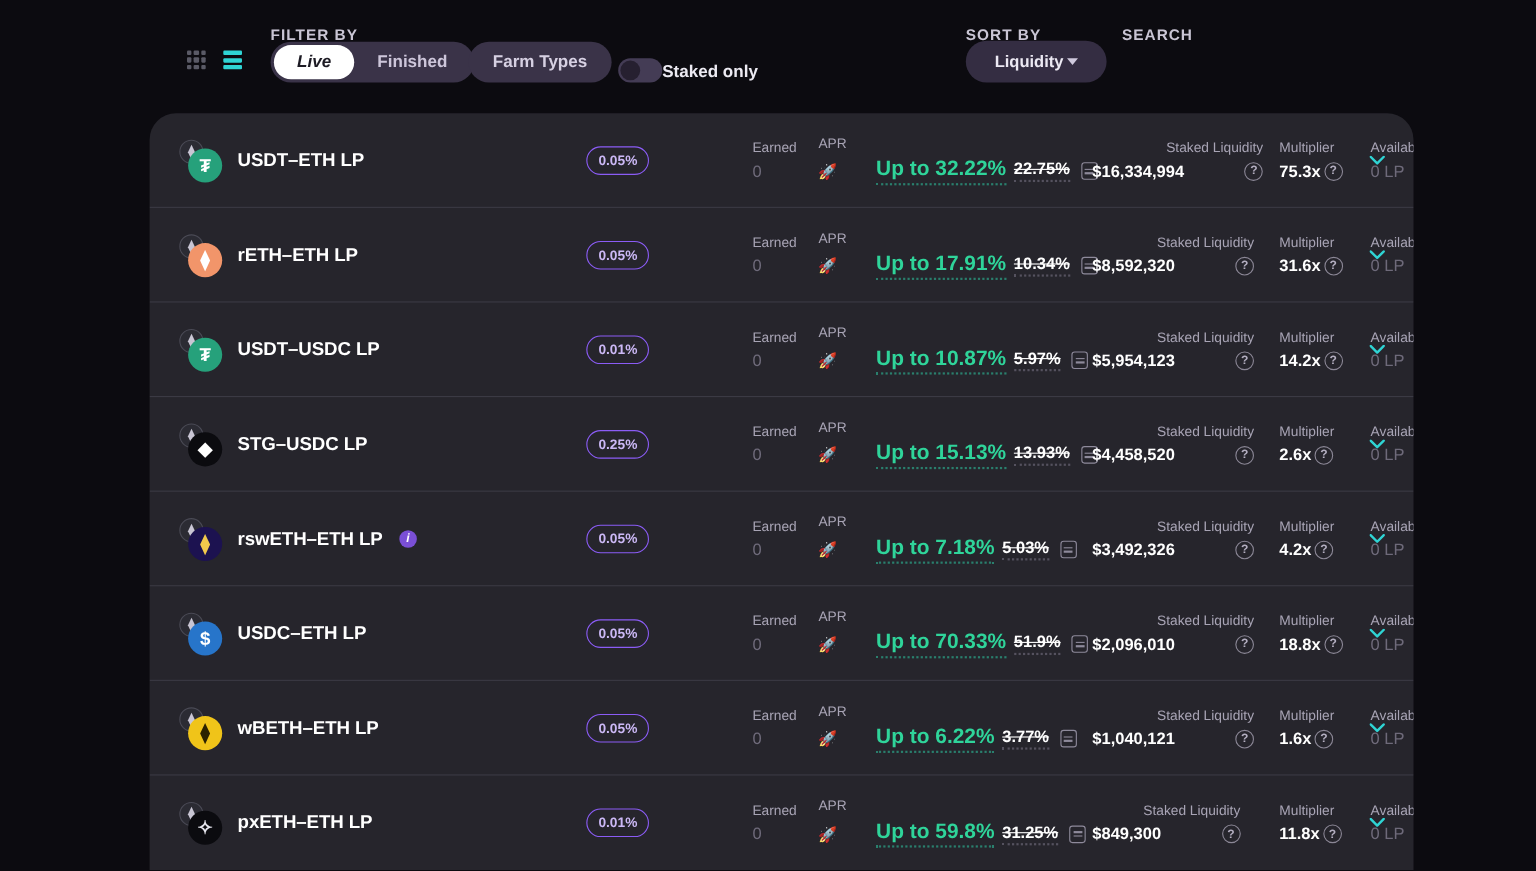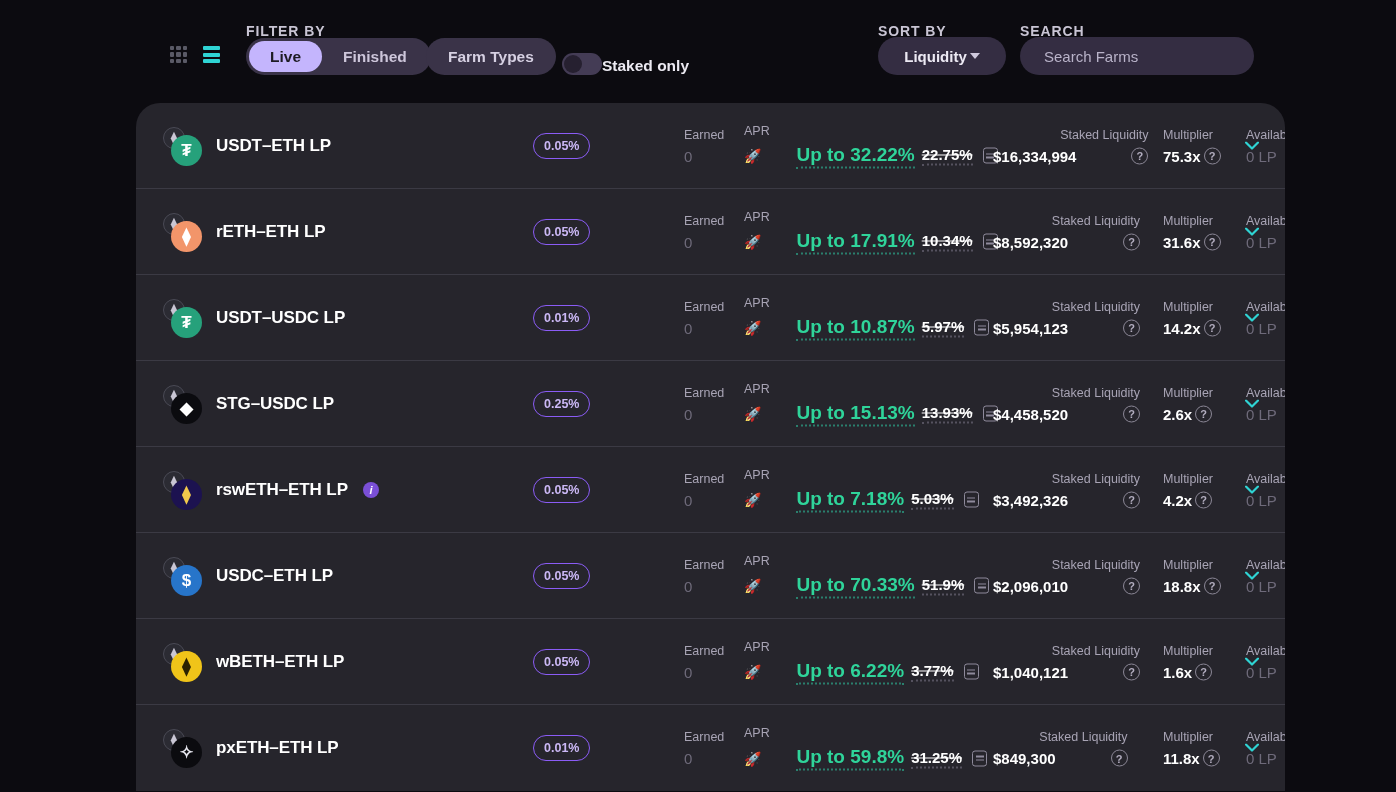--- a/index.html
+++ b/index.html
@@ -59,21 +59,21 @@
     display: flex;
     align-items: center;
     font-size: 15.5px;
     font-weight: bold;
     color: #cdc6da;
     cursor: pointer;
     border: none;
     background: transparent;
     font-family: inherit;
   }
-  .seg.active { background: #c4b5fd; color: #1d1b24; }
+  .seg.active { background: #ffffff; color: #1d1b24; font-style: italic; }
 
   .pill-btn {
     position: absolute;
     left: 426px;
     top: 38px;
     height: 37px;
     padding: 0 22px;
     background: #3a3348;
     border: none;
     border-radius: 20px;
@@ -273,21 +273,20 @@
     <span class="switch-label">Staked only</span>
   </div>
 
   <div class="field-label" style="left:878px; top:23px;">SORT BY</div>
   <button class="sortby-btn">
     <span>Liquidity</span>
     <span class="caret"></span>
   </button>
 
   <div class="field-label" style="left:1020px; top:23px;">SEARCH</div>
-  <input class="search-box" type="text" placeholder="Search Farms" style="">
 </div>
 
 <div class="card">
     <div class="row">
     <div class="pair">
       <span class="coins">
         <span class="coin back">⧫</span>
         <span class="coin front" style="background:#26a17b;color:#ffffff;">₮</span>
       </span>
       <span class="pair-name">USDT–ETH LP</span>

